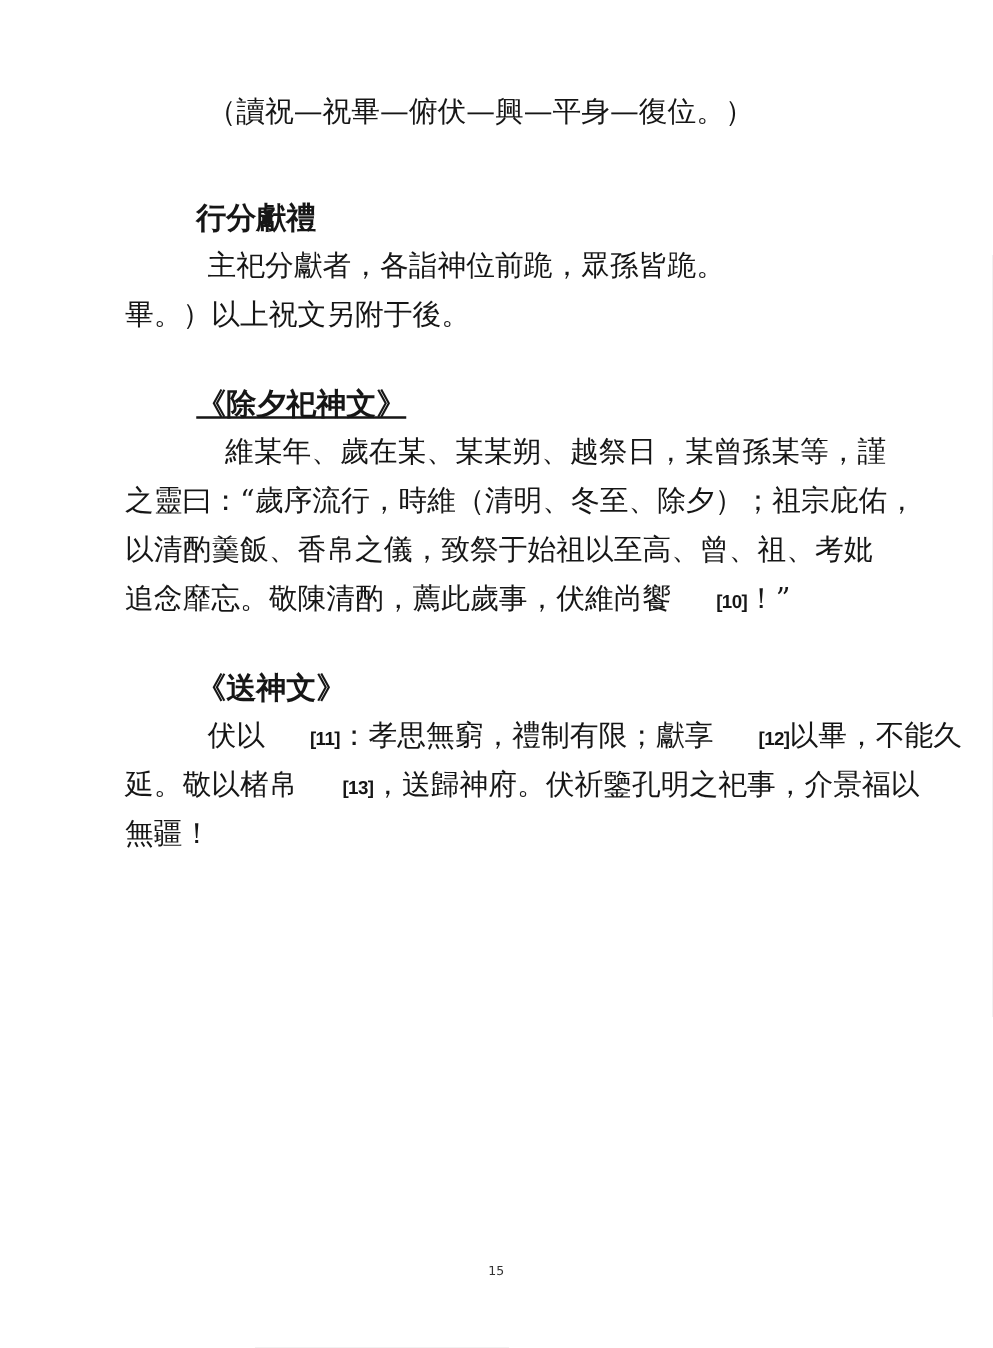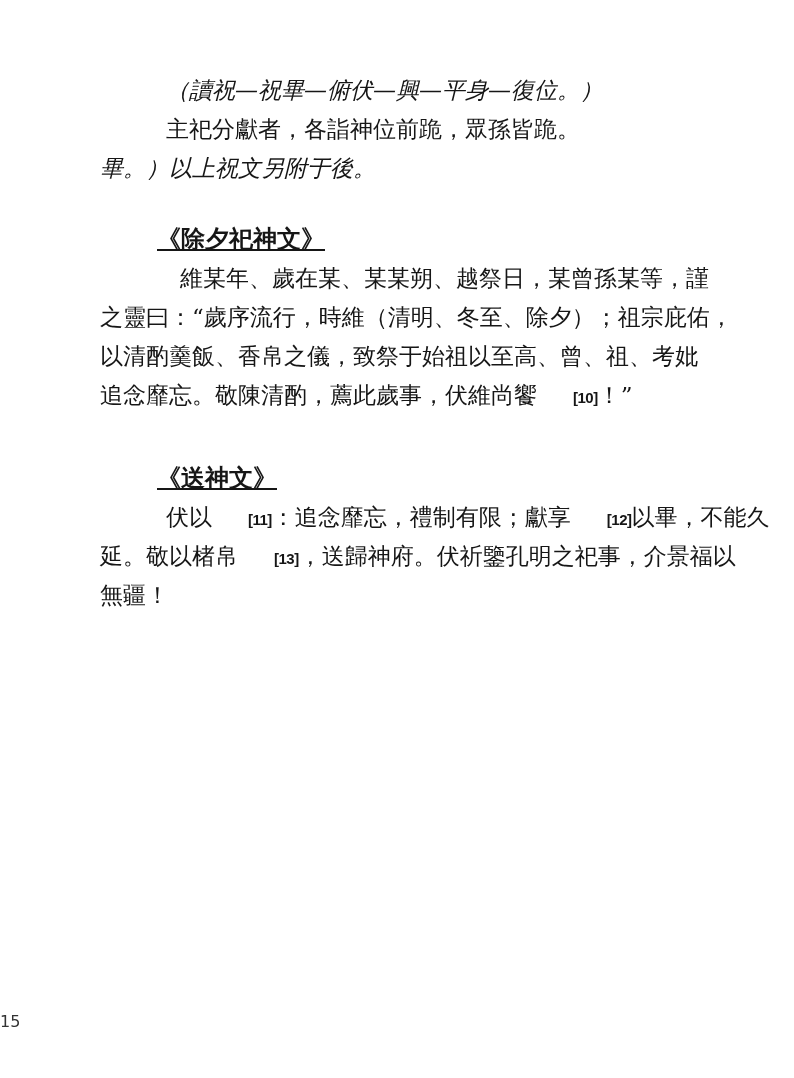--- a/index.html
+++ b/index.html
@@ -27,76 +27,77 @@
   }
   .section { }
   .line {
     height: 39px;
     line-height: 39px;
     white-space: nowrap;
   }
   .ind-p { padding-left: 66px; }   
   .ind-d { padding-left: 80px; }   
   .kai {
-    font-style: italic;            
   }
   .heading {
     height: 39px;
     line-height: 39px;
     padding-left: 57px;
     font-family: "DejaVu Sans", "Liberation Sans", sans-serif;
     font-weight: bold;
     font-size: 24px;
     white-space: nowrap;
   }
   .sec-1 .heading { margin-top: 45px; }
   .sec-2 .heading { margin-top: 32px; text-decoration: underline; }
-  .sec-3 .heading { margin-top: 44px; text-decoration: underline; }
+  .sec-3 .heading { margin-top: 32px; }
   .sec-4 .heading { margin-top: 33px; }
   .u {
     text-decoration-thickness: 1.5px;
     text-underline-offset: 5px;
   }
   .fnmark {
     font-family: "Liberation Sans", "DejaVu Sans", sans-serif;
     font-weight: bold;
     font-size: 15px;
     letter-spacing: -0.5px;
     padding-left: 36px;
   }
   .footer {
     position: absolute;
     top: 1012px;
     left: 0;
     width: 100%;
+    text-align: center;
     font-family: "DejaVu Sans", "Liberation Sans", sans-serif;
-    font-size: 16px;
+    font-size: 10px;
     color: #333333;
   }
 </style>
 </head>
 <body>
 
 <div class="page">
   <div class="content" id="doc-content">
       <div class="section sec-0">
         <div class="line ind-p"><span class="kai">（讀祝—祝畢—俯伏—興—平身—復位。）</span></div>
       </div>
       <div class="section sec-1">
+        <div class="heading">行分獻禮</div>
         <div class="line ind-p"><span>主祀分獻者，各詣神位前跪，眾孫皆跪。</span></div>
         <div class="line"><span class="kai">畢。）以上祝文另附于後。</span></div>
       </div>
       <div class="section sec-2">
         <div class="heading">《除夕祀神文》</div>
         <div class="line ind-d"><span>維某年、歲在某、某某朔、越祭日，某曾孫某等，謹</span></div>
         <div class="line"><span>之靈曰：“歲序流行，時維（清明、冬至、除夕）；祖宗庇佑，</span></div>
         <div class="line"><span>以清酌羹飯、香帛之儀，致祭于始祖以至高、曾、祖、考妣</span></div>
         <div class="line"><span>追念靡忘。敬陳清酌，薦此歲事，</span><span class="u">伏維尚饗</span><span class="fnmark">[10]</span><span>！”</span></div>
       </div>
       <div class="section sec-3">
         <div class="heading">《送神文》</div>
-        <div class="line ind-p"><span class="u">伏以</span><span class="fnmark">[11]</span><span>：追念靡忘，禮制有限；</span><span class="u">獻享</span><span class="fnmark">[12]</span><span>以畢，不能久</span></div>
+        <div class="line ind-p"><span class="u">伏以</span><span class="fnmark">[11]</span><span>：孝思無窮，禮制有限；</span><span class="u">獻享</span><span class="fnmark">[12]</span><span>以畢，不能久</span></div>
         <div class="line"><span>延。敬以</span><span class="u">楮帛</span><span class="fnmark">[13]</span><span>，送歸神府。伏祈鑒孔明之祀事，介景福以</span></div>
         <div class="line"><span>無疆！</span></div>
       </div>
     </div>
   <div class="footer">15</div>
 </div>
 
 </body></html>

